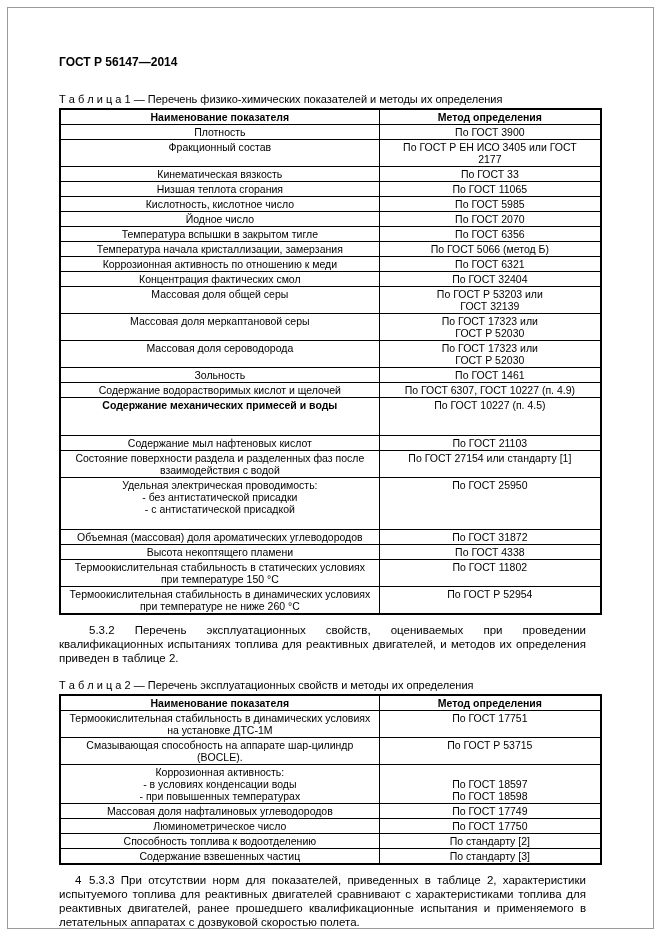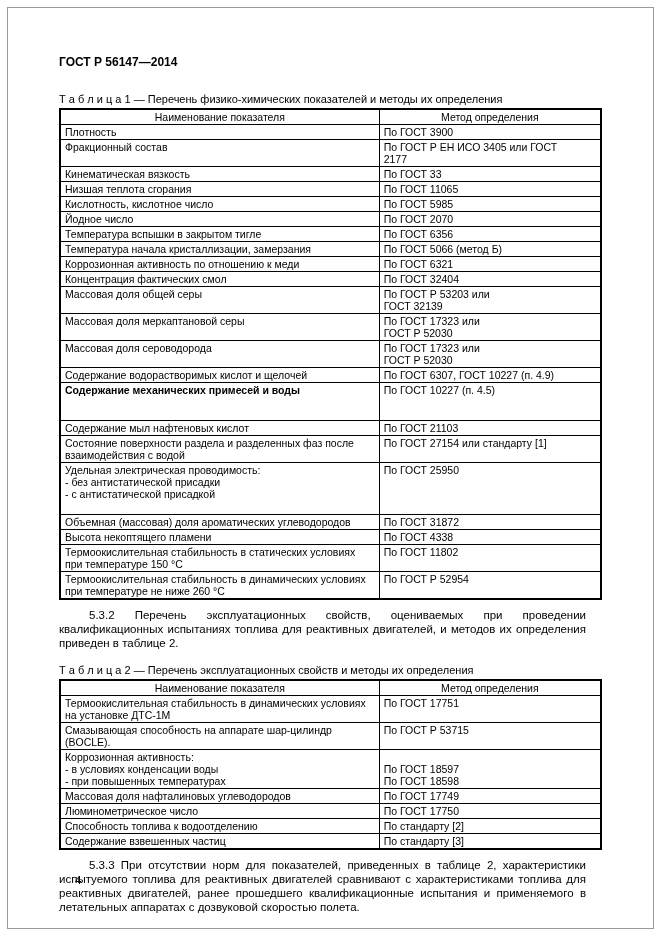--- a/index.html
+++ b/index.html
@@ -41,24 +41,24 @@
   col.c1 { width: 59%; }
   col.c2 { width: 41%; }
   th, td {
     border: 1px solid #000;
     padding: 1px 4px;
     vertical-align: top;
     white-space: pre-line;
   }
   th {
     text-align: center;
-    font-weight: normal;
+    font-weight: bold;
     height: 14px;
   }
-  td { text-align: left; }
+  td { text-align: center; }
   p.para {
     font-size: 11.5px;
     line-height: 14px;
     text-align: justify;
     text-indent: 30px;
     margin: 8px 16px 10px 0;
   }
   .caption-2 { margin-top: 14px; }
   .page-num {
     position: absolute;
@@ -139,20 +139,24 @@
           <td>Массовая доля меркаптановой серы</td>
           <td>По ГОСТ 17323 или
 ГОСТ Р 52030</td>
         </tr>
         <tr>
           <td>Массовая доля сероводорода</td>
           <td>По ГОСТ 17323 или
 ГОСТ Р 52030</td>
         </tr>
         <tr>
+          <td>Зольность</td>
+          <td>По ГОСТ 1461</td>
+        </tr>
+        <tr>
           <td>Содержание водорастворимых кислот и щелочей</td>
           <td>По ГОСТ 6307, ГОСТ 10227 (п. 4.9)</td>
         </tr>
         <tr>
           <td style="height: 38px; font-weight: bold;">Содержание механических примесей и воды</td>
           <td>По ГОСТ 10227 (п. 4.5)</td>
         </tr>
         <tr>
           <td>Содержание мыл нафтеновых кислот</td>
           <td>По ГОСТ 21103</td>

